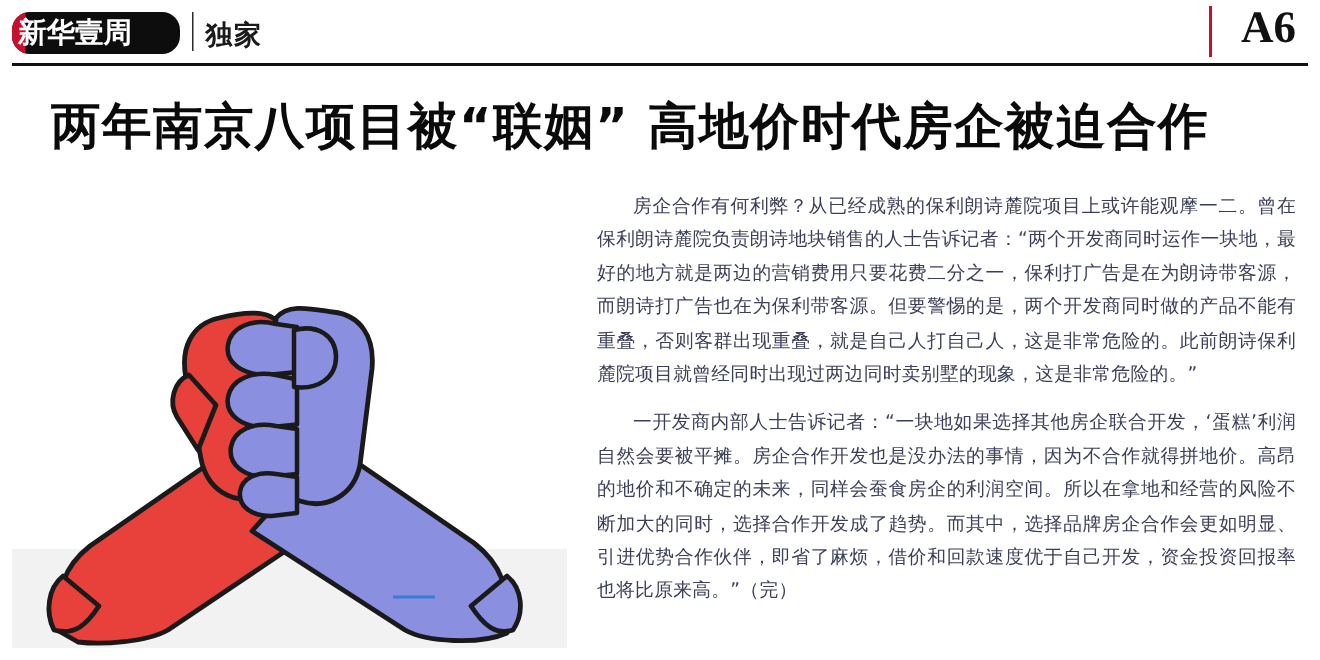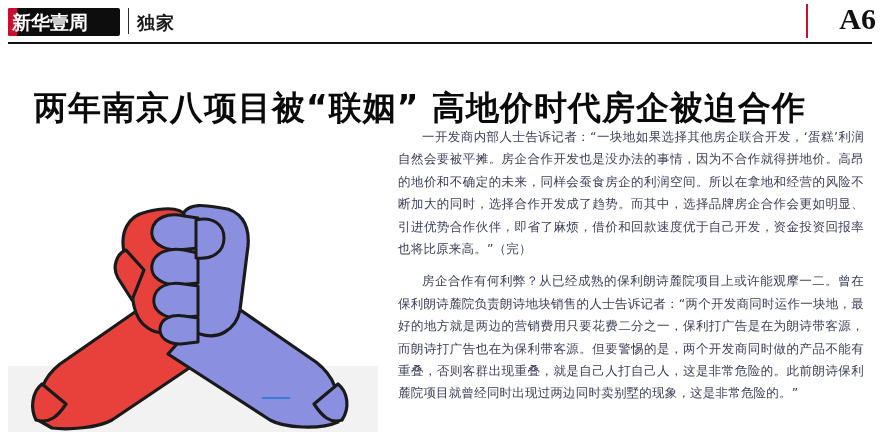--- a/index.html
+++ b/index.html
@@ -21,21 +21,21 @@
     left: 0; top: 0;
     width: 880px;
     height: 44px;
   }
   .logo-box {
     position: absolute;
     left: 8px; top: 8px;
     width: 112px;
     height: 28px;
     background: #0d0d0d;
-    border-radius: 2px;
+    border-radius: 12px;
     overflow: hidden;
   }
   .logo-text {
     position: absolute;
     left: 4px; top: 1px;
     color: #ffffff;
     font-family: "DejaVu Sans", sans-serif;
     font-size: 19px;
     font-weight: bold;
     letter-spacing: 0px;
@@ -64,21 +64,21 @@
     letter-spacing: 1px;
   }
   .page-sep {
     position: absolute;
     right: 72px; top: 4px;
     width: 2px; height: 34px;
     background: #c8102e;
   }
   .page-num {
     position: absolute;
-    right: 4px; top: 2px;
+    right: 16px; top: 2px;
     font-family: "Liberation Serif", serif;
     font-size: 30px;
     font-weight: bold;
     color: #111111;
     letter-spacing: 0px;
   }
   .masthead-rule {
     position: absolute;
     left: 8px; top: 42px;
     width: 864px; height: 2px;
@@ -90,21 +90,20 @@
     position: absolute;
     left: 0; top: 62px;
     width: 840px;
     text-align: center;
     font-family: "DejaVu Sans", sans-serif;
     font-weight: bold;
     font-size: 33px;
     color: #0a0a0a;
     letter-spacing: 1px;
     white-space: nowrap;
-    margin-top: 24px;
   }
 
   
   .illus {
     position: absolute;
     left: 8px; top: 120px;
     width: 370px;
     height: 312px;
   }
   .illus-band {
@@ -179,15 +178,15 @@
       <path d="M176 196 C163 194 153 199 152 208 C151 218 160 224 173 224 L190 222 L190 198 Z"></path>
     </g>
 
     <path d="M188 100 C204 96 216 104 216 118 C216 132 204 140 188 138 Z" fill="#8b8fe0" stroke="#1a1a1a" stroke-width="3" stroke-linejoin="round"></path>
 
     <line x1="254" y1="278" x2="282" y2="278" stroke="#3a7bd5" stroke-width="2"></line>
   </svg>
 </div>
 
 <div class="article">
+  <p class="para">房企合作有何利弊？从已经成熟的保利朗诗麓院项目上或许能观摩一二。曾在保利朗诗麓院负责朗诗地块销售的人士告诉记者：“两个开发商同时运作一块地，最好的地方就是两边的营销费用只要花费二分之一，保利打广告是在为朗诗带客源，而朗诗打广告也在为保利带客源。但要警惕的是，两个开发商同时做的产品不能有重叠，否则客群出现重叠，就是自己人打自己人，这是非常危险的。此前朗诗保利麓院项目就曾经同时出现过两边同时卖别墅的现象，这是非常危险的。”</p>
   <p class="para">一开发商内部人士告诉记者：“一块地如果选择其他房企联合开发，‘蛋糕’利润自然会要被平摊。房企合作开发也是没办法的事情，因为不合作就得拼地价。高昂的地价和不确定的未来，同样会蚕食房企的利润空间。所以在拿地和经营的风险不断加大的同时，选择合作开发成了趋势。而其中，选择品牌房企合作会更如明显、引进优势合作伙伴，即省了麻烦，借价和回款速度优于自己开发，资金投资回报率也将比原来高。”（完）</p>
-  <p class="para">房企合作有何利弊？从已经成熟的保利朗诗麓院项目上或许能观摩一二。曾在保利朗诗麓院负责朗诗地块销售的人士告诉记者：“两个开发商同时运作一块地，最好的地方就是两边的营销费用只要花费二分之一，保利打广告是在为朗诗带客源，而朗诗打广告也在为保利带客源。但要警惕的是，两个开发商同时做的产品不能有重叠，否则客群出现重叠，就是自己人打自己人，这是非常危险的。此前朗诗保利麓院项目就曾经同时出现过两边同时卖别墅的现象，这是非常危险的。”</p>
 </div>
 
 </body></html>

